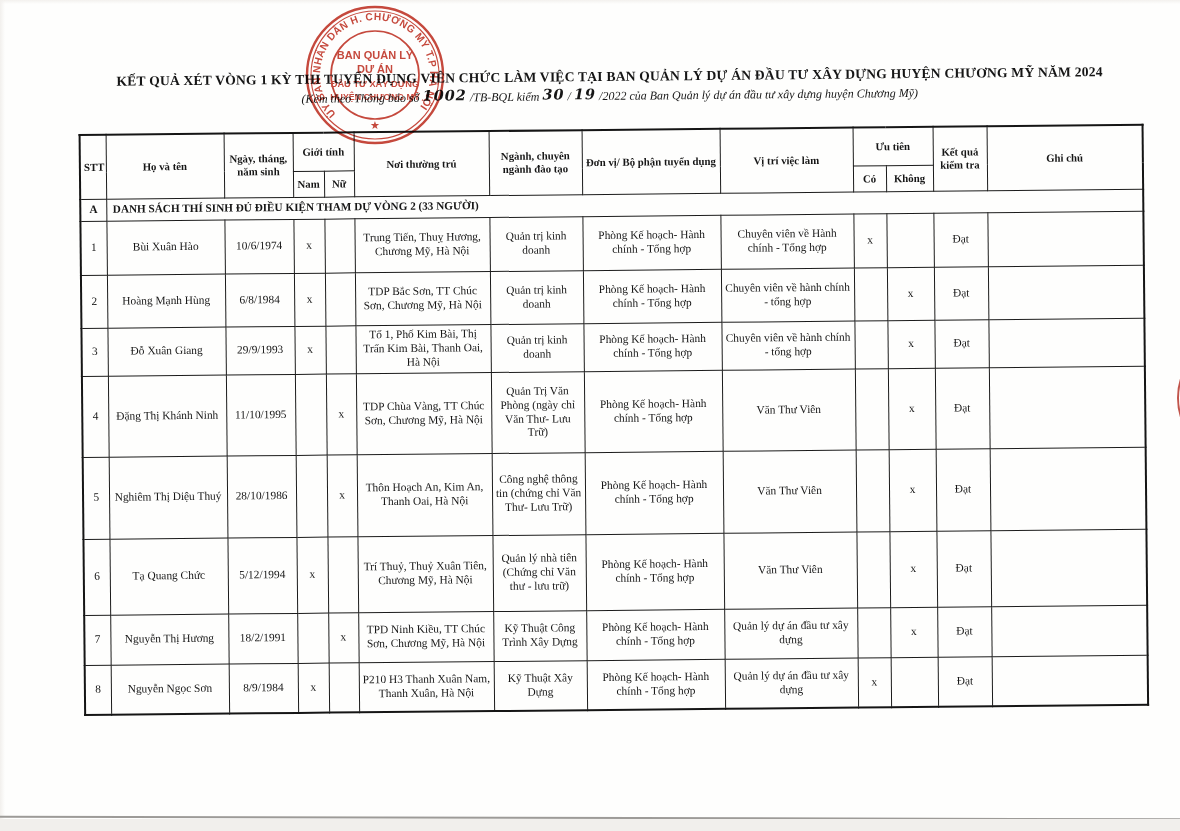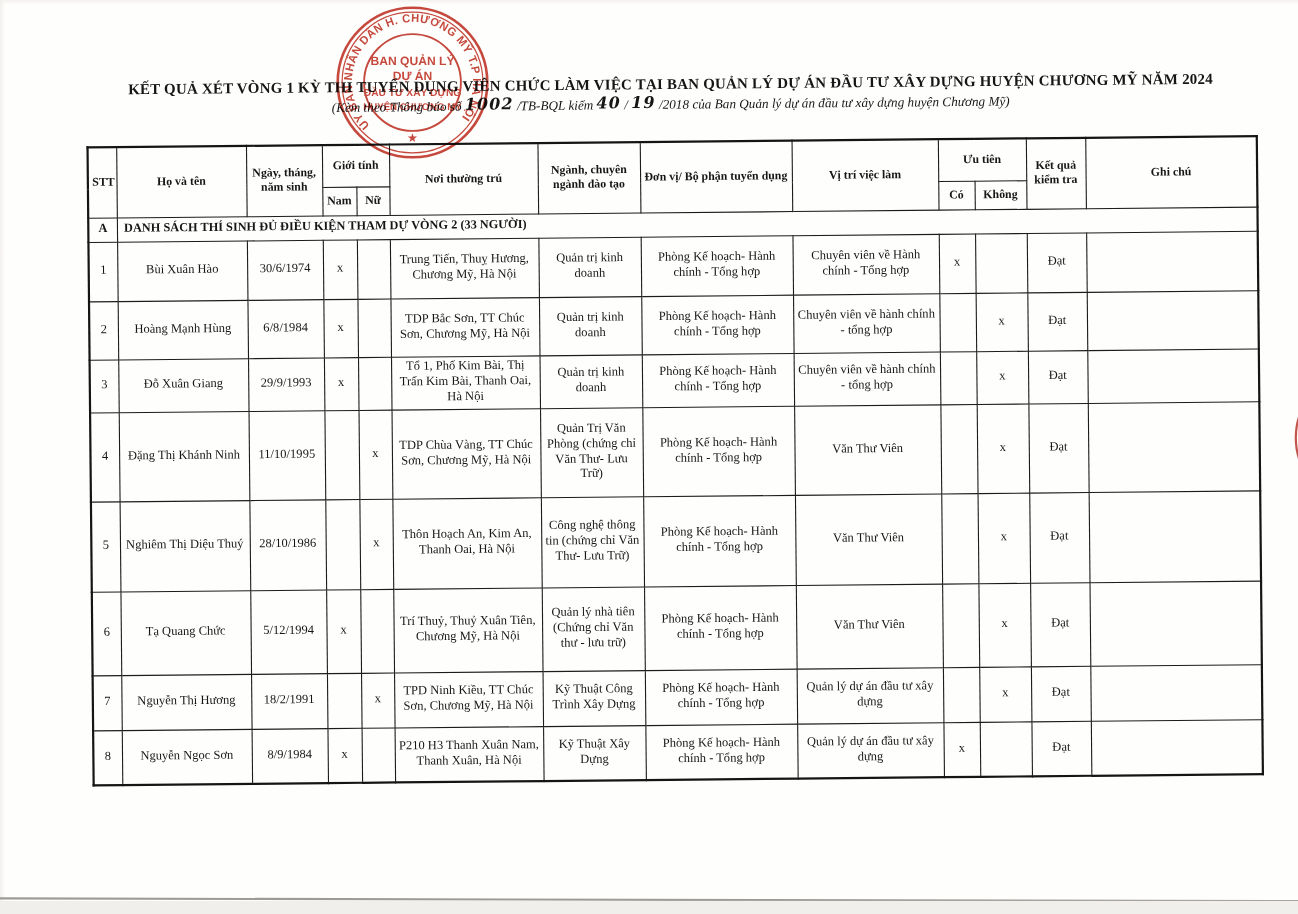--- a/index.html
+++ b/index.html
@@ -49,24 +49,24 @@
 <div class="page">
   <div class="top-edge"></div>
   <div class="left-edge"></div>
 
   <div class="sheet">
     <div class="doc-title">KẾT QUẢ XÉT VÒNG 1 KỲ THI TUYỂN DỤNG VIÊN CHỨC LÀM VIỆC TẠI BAN QUẢN LÝ DỰ ÁN ĐẦU TƯ XÂY DỰNG HUYỆN CHƯƠNG MỸ NĂM 2024</div>
     <div class="doc-subtitle">
       <span>(Kèm theo Thông báo số</span>
       <span class="hand">1002</span>
       <span>/TB-BQL kiểm</span>
-      <span class="hand">40</span>
+      <span class="hand">30</span>
       <span>/</span>
       <span class="hand">19</span>
-      <span>/2018</span>
+      <span>/2022</span>
       <span>của Ban Quản lý dự án đầu tư xây dựng huyện Chương Mỹ)</span>
     </div>
 
     <table class="results">
       <colgroup>
         <col style="width:26px">
           <col style="width:118px">
           <col style="width:69px">
         <col style="width:31px">
           <col style="width:30px">
@@ -101,21 +101,21 @@
         </tr>
       </thead>
       <tbody>
         <tr class="section-row">
           <td>A</td>
           <td colspan="12" class="section-text">DANH SÁCH THÍ SINH ĐỦ ĐIỀU KIỆN THAM DỰ VÒNG 2 (33 NGƯỜI)</td>
         </tr>
       <tr style="height: 54px;">
             <td class="c-stt">1</td>
             <td class="c-name">Bùi Xuân Hào</td>
-            <td class="c-dob">30/6/1974</td>
+            <td class="c-dob">10/6/1974</td>
             <td class="c-nam">x</td>
             <td class="c-nu"></td>
             <td class="c-address">Trung Tiến, Thuỵ Hương, Chương Mỹ, Hà Nội</td>
             <td class="c-major">Quản trị kinh doanh</td>
             <td class="c-unit">Phòng Kế hoạch- Hành chính - Tổng hợp</td>
             <td class="c-position">Chuyên viên về Hành chính - Tổng hợp</td>
             <td class="c-uu_co">x</td>
             <td class="c-uu_khong"></td>
             <td class="c-result">Đạt</td>
             <td class="c-note"></td>
@@ -150,21 +150,21 @@
             <td class="c-result">Đạt</td>
             <td class="c-note"></td>
           </tr>
           <tr style="height: 81px;">
             <td class="c-stt">4</td>
             <td class="c-name">Đặng Thị Khánh Ninh</td>
             <td class="c-dob">11/10/1995</td>
             <td class="c-nam"></td>
             <td class="c-nu">x</td>
             <td class="c-address">TDP Chùa Vàng, TT Chúc Sơn, Chương Mỹ, Hà Nội</td>
-            <td class="c-major">Quản Trị Văn Phòng (chứng chỉ Văn Thư- Lưu Trữ)</td>
+            <td class="c-major">Quản Trị Văn Phòng (ngày chỉ Văn Thư- Lưu Trữ)</td>
             <td class="c-unit">Phòng Kế hoạch- Hành chính - Tổng hợp</td>
             <td class="c-position">Văn Thư Viên</td>
             <td class="c-uu_co"></td>
             <td class="c-uu_khong">x</td>
             <td class="c-result">Đạt</td>
             <td class="c-note"></td>
           </tr>
           <tr style="height: 82px;">
             <td class="c-stt">5</td>
             <td class="c-name">Nghiêm Thị Diệu Thuý</td>

